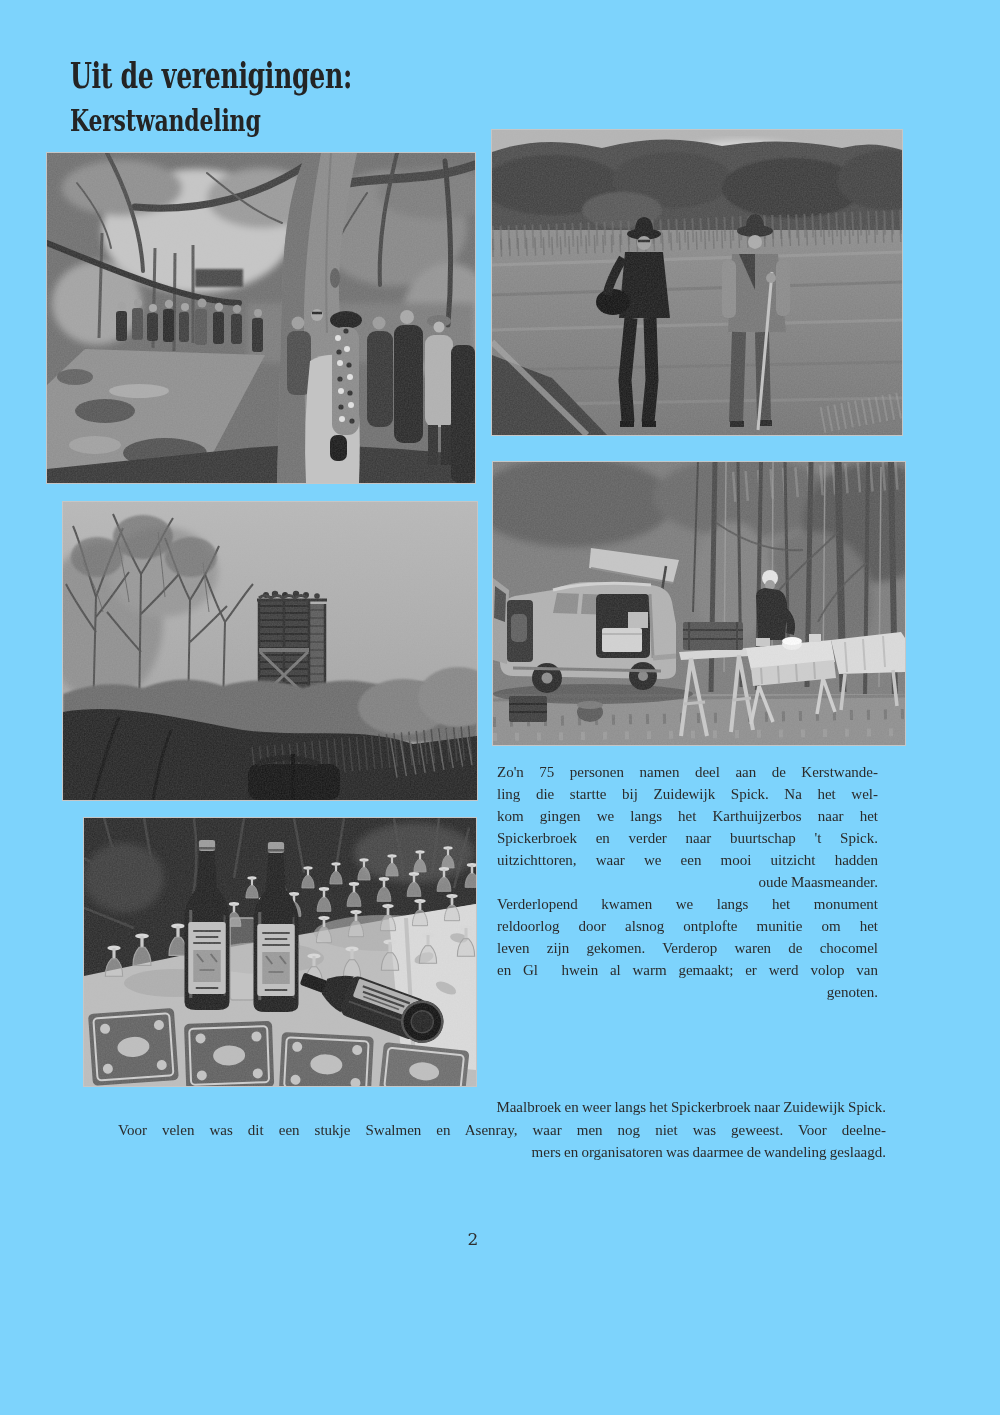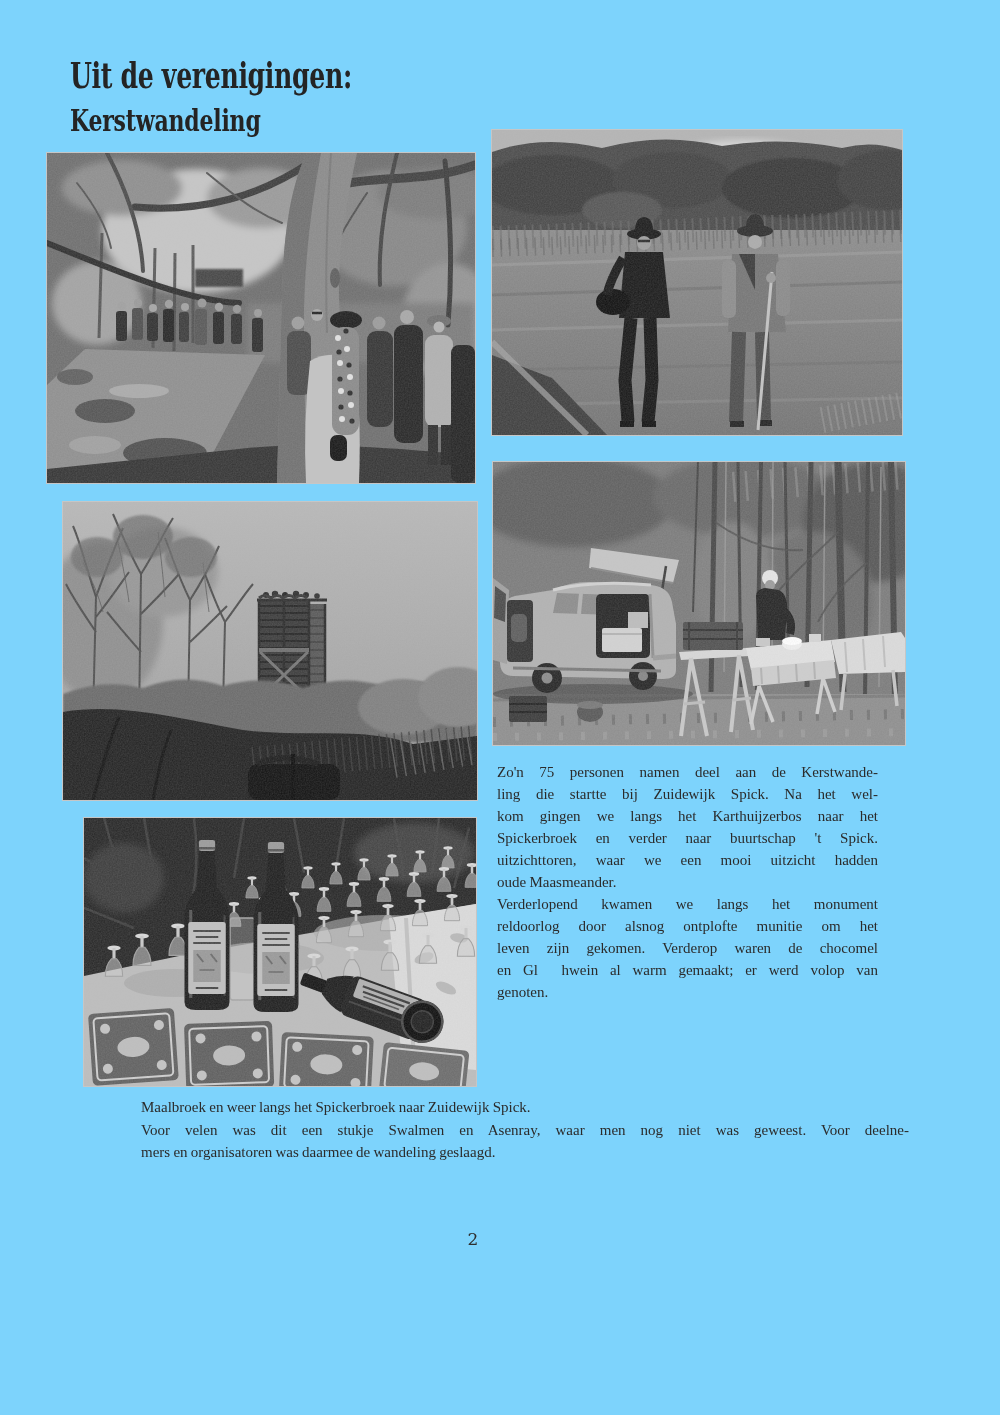--- a/index.html
+++ b/index.html
@@ -10,25 +10,25 @@
   .h-sub{position:absolute;left:70px;top:106px;font-size:29px;font-weight:bold;line-height:1.1;
          color:#242424;transform:scaleX(0.76);transform-origin:left top;white-space:nowrap;letter-spacing:-0.3px;}
   .photo{position:absolute;outline:1px solid #c6c6c6;background:#888;}
   .photo svg{display:block;width:100%;height:100%;}
   .ph1{left:47px;top:153px;width:428px;height:330px;}
   .ph2{left:492px;top:130px;width:410px;height:305px;}
   .ph3{left:493px;top:462px;width:412px;height:283px;}
   .ph4{left:63px;top:502px;width:414px;height:298px;}
   .ph5{left:84px;top:818px;width:392px;height:268px;}
   .coltext{position:absolute;left:497px;top:761px;width:381px;font-size:15px;color:#2b2b2b;word-spacing:-0.5px;}
-  .fulltext{position:absolute;left:118px;top:1096px;width:768px;font-size:15px;color:#2b2b2b;word-spacing:-0.5px;margin-left:23px;}
+  .fulltext{position:absolute;left:118px;top:1096px;width:768px;font-size:15px;color:#2b2b2b;word-spacing:-0.5px;}
   .coltext p, .fulltext p{margin:0;line-height:22px;white-space:normal;font-family:Liberation Serif, serif;}
   .fulltext p{line-height:22.5px;}
   .jl{text-align:justify;text-align-last:justify;}
-  .ll{text-align:left;}
+  .ll{text-align:right;}
   .pagenum{position:absolute;left:458px;top:1229px;width:30px;text-align:center;font-size:17px;color:#2e2e2e;}
 </style>
 </head>
 <body>
 
 <svg width="0" height="0" style="position:absolute" aria-hidden="true">
 <defs>
   <filter id="gr" x="0" y="0" width="100%" height="100%">
     <feTurbulence type="fractalNoise" baseFrequency="0.75" numOctaves="2" stitchTiles="stitch"></feTurbulence>
     <feColorMatrix type="matrix" values="0 0 0 0 0.55  0 0 0 0 0.55  0 0 0 0 0.55  0 0 0 0.7 0"></feColorMatrix>

